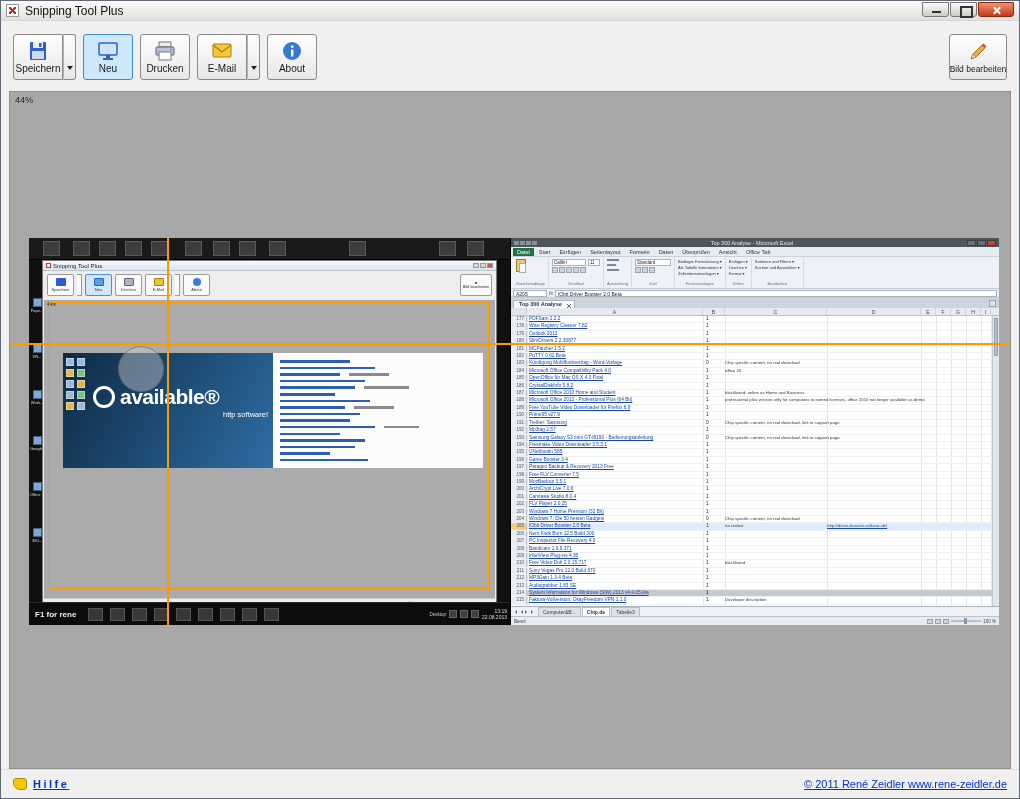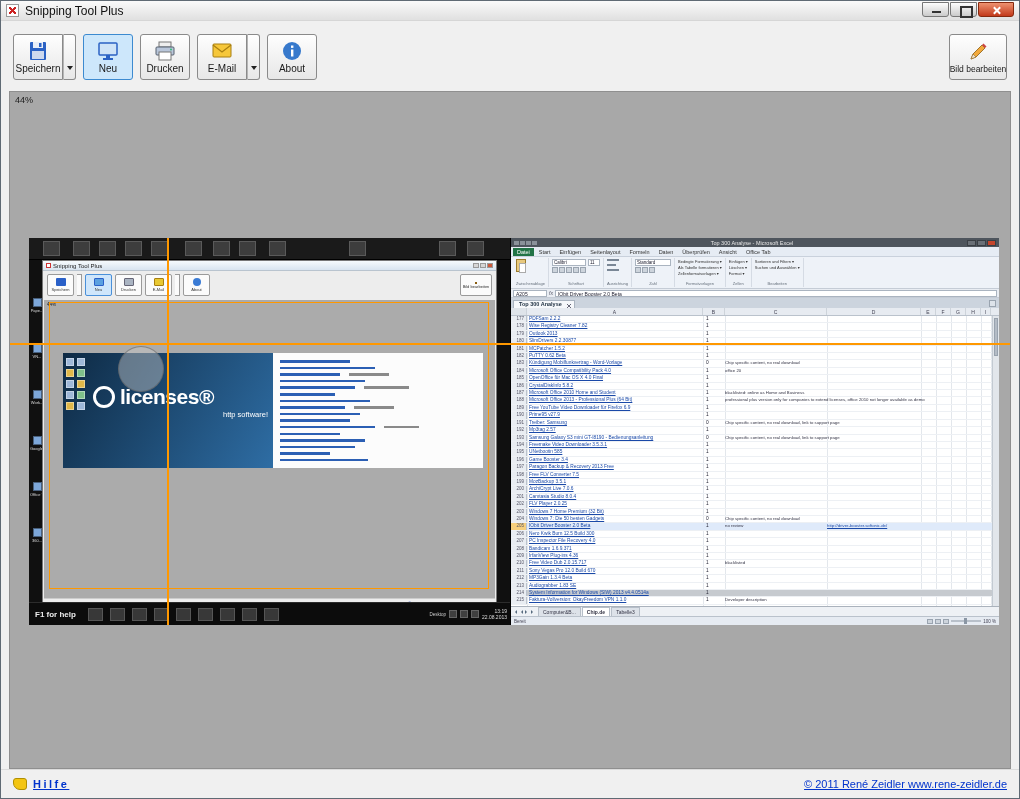--- a/index.html
+++ b/index.html
@@ -380,21 +380,21 @@
                     <i class="mini-ic"></i>
                     <i class="mini-ic"></i>
                     <i class="mini-ic"></i>
                     <i class="mini-ic"></i>
                     <i class="mini-ic"></i>
                     <i class="mini-ic"></i>
                   </div>
                 <div class="softonic">
                   <div class="soft-row">
                     <div class="soft-circle"></div>
-                    <span class="soft-name">licenses®</span>
+                    <span class="soft-name">available®</span>
                   </div>
                   <div class="soft-tag">http software!</div>
                 </div>
               </div>
               <div class="shot-doc">
                 <div>
                     <div class="doc-row">
                       <span class="bar" style="width: 70px;"></span>
                     </div>
                     <div class="doc-row">
@@ -453,21 +453,21 @@
             <div class="iw-sel"></div>
           </div>
           <div class="iw-status">
             <span class="iw-hic"></span>
             <span class="iw-help">Hilfe</span>
             <span class="iw-copy">© 2011 René Zeidler www.rene-zeidler.de</span>
           </div>
         </div>
 
         <div class="tbarL">
-          <span class="f1">F1 for help</span>
+          <span class="f1">F1 for rene</span>
           <div class="tb-icons">
               <i class="tile2"></i>
               <i class="tile2"></i>
               <i class="tile2"></i>
               <i class="tile2"></i>
               <i class="tile2"></i>
               <i class="tile2"></i>
               <i class="tile2"></i>
               <i class="tile2"></i>
               <i class="tile2"></i>

